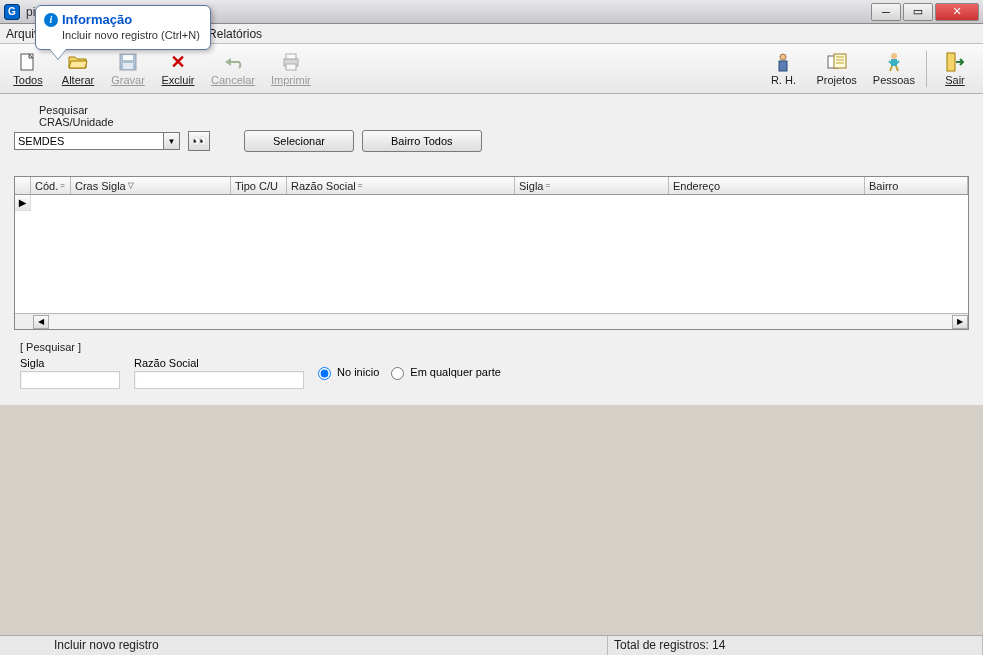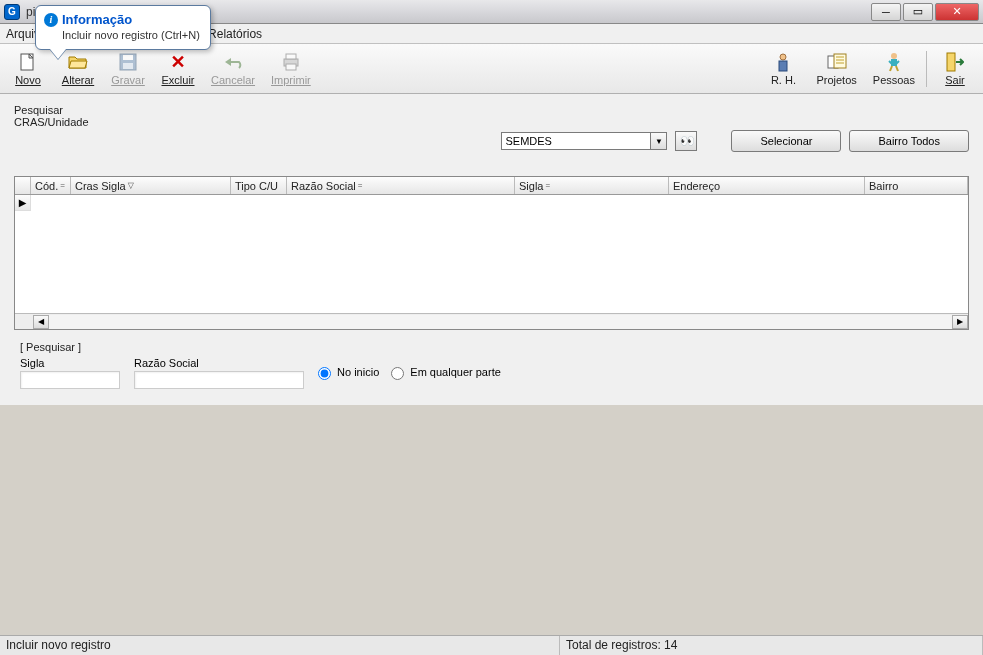--- a/index.html
+++ b/index.html
@@ -28,22 +28,22 @@
 
 .tooltip { position: absolute; top: 5px; left: 35px; background: #fff; border: 1px solid #5b7a9f; border-radius: 6px; padding: 6px 10px 8px 8px; box-shadow: 2px 2px 5px rgba(0,0,0,0.25); z-index: 50; min-width: 170px; }
 .tooltip .tt-title { color: #0055cc; font-weight: bold; font-size: 13px; display: flex; align-items: center; gap: 4px; }
 .tooltip .tt-title .info-icon { width: 14px; height: 14px; border-radius: 50%; background: #0078d7; color: #fff; display: flex; align-items: center; justify-content: center; font-size: 10px; font-weight: bold; font-style: italic; font-family: Georgia, serif; }
 .tooltip .tt-body { color: #333; font-size: 11px; margin-top: 2px; padding-left: 18px; }
 .tooltip .tt-tail { position: absolute; bottom: -10px; left: 14px; width: 0; height: 0; border-left: 8px solid transparent; border-right: 8px solid transparent; border-top: 10px solid #fff; filter: drop-shadow(0 1px 0 #5b7a9f); }
 
 .content { padding: 10px 14px; background: #f0f0f0; }
 
 .search-block { margin-bottom: 8px; }
-.search-block .lbl { font-size: 11px; color: #222; }
-.search-row { display: flex; align-items: center; gap: 8px; margin-top: 2px; justify-content: flex-end; }
+.search-block .lbl { font-size: 11px; color: #222; margin-left: 25px; }
+.search-row { display: flex; align-items: center; gap: 8px; margin-top: 2px; }
 .combo { display: flex; align-items: center; }
 .combo input { width: 150px; height: 18px; border: 1px solid #7a7a7a; padding: 0 3px; font-family: inherit; font-size: 11px; background: #fff; }
 .combo .dd-btn { width: 16px; height: 18px; border: 1px solid #7a7a7a; border-left: none; background: linear-gradient(to bottom, #fafafa, #ddd); display: flex; align-items: center; justify-content: center; font-size: 8px; cursor: pointer; }
 .bino-btn { width: 22px; height: 20px; border: 1px solid #7a7a7a; background: linear-gradient(to bottom, #fafafa, #ddd); display: flex; align-items: center; justify-content: center; cursor: pointer; font-size: 13px; }
 .std-btn { height: 22px; padding: 0 28px; border: 1px solid #7a7a7a; background: linear-gradient(to bottom, #fafafa, #ddd); border-radius: 3px; font-family: inherit; font-size: 11px; cursor: pointer; }
 
 .grid-wrap { border: 1px solid #888; background: #fff; margin-top: 24px; }
 .grid-head { display: flex; background: linear-gradient(to bottom, #fdfdfd, #e6e6e6); border-bottom: 1px solid #999; height: 18px; }
 .grid-head .gh { border-right: 1px solid #bbb; padding: 1px 4px; font-size: 11px; color: #222; display: flex; align-items: center; overflow: hidden; white-space: nowrap; }
 .grid-head .gh.indicator { width: 16px; }
@@ -57,21 +57,21 @@
 .lower-search { margin-top: 5px; padding: 6px; width: 545px; }
 .lower-search .ls-title { color: #222; font-size: 11px; }
 .lower-search .ls-row { display: flex; align-items: center; gap: 14px; margin-top: 4px; }
 .lower-search .field { display: flex; flex-direction: column; gap: 2px; }
 .lower-search input[type=text] { border: 1px solid #ccc; background: #fff; height: 18px; padding: 0 3px; font-family: inherit; font-size: 11px; box-shadow: inset 1px 1px 2px rgba(0,0,0,0.06); }
 .lower-search input[type=radio] { margin-right: 3px; vertical-align: middle; }
 .lower-search label { font-size: 11px; vertical-align: middle; }
 
 .statusbar { position: absolute; bottom: 0; left: 0; right: 0; height: 20px; background: #e8e8e8; border-top: 1px solid #aaa; display: flex; font-size: 12px; color: #222; }
 .statusbar .sb-cell { padding: 2px 6px; border-right: 1px solid #bbb; }
-.statusbar .sb-cell.left { flex: 0 0 560px; }
+.statusbar .sb-cell.left { flex: 0 0 560px; margin-left: 48px; }
 .statusbar .sb-cell.right { flex: 1; }
 
 .sort-ind { font-size: 8px; color: #555; margin-left: 2px; }
 </style>
 </head>
 <body>
 
 <div class="titlebar">
   <div class="app-icon">G</div>
   <div class="title-text">pia</div>
@@ -100,21 +100,21 @@
 
 <div class="toolbar">
   <div class="tb-group">
     <div class="tb-btn">
       <span class="tb-icon">
         <svg width="18" height="20" viewBox="0 0 18 20">
             <rect x="2" y="2" width="12" height="16" fill="#fff" stroke="#555"></rect>
             <polygon points="10,2 14,6 10,6" fill="#ddd" stroke="#555"></polygon>
           </svg>
       </span>
-      <span class="tb-label"><span class="underline">Novo</span></span>
+      <span class="tb-label"><span class="underline">Todos</span></span>
     </div>
     <div class="tb-btn">
       <span class="tb-icon">
         <svg width="20" height="18" viewBox="0 0 20 18">
             <path d="M1 4h6l2 2h9v9H1z" fill="#f5d56b" stroke="#a07b00"></path>
             <path d="M3 8h16l-2 7H1z" fill="#ffe79b" stroke="#a07b00"></path>
           </svg>
       </span>
       <span class="tb-label"><span class="underline">Alterar</span></span>
     </div>

